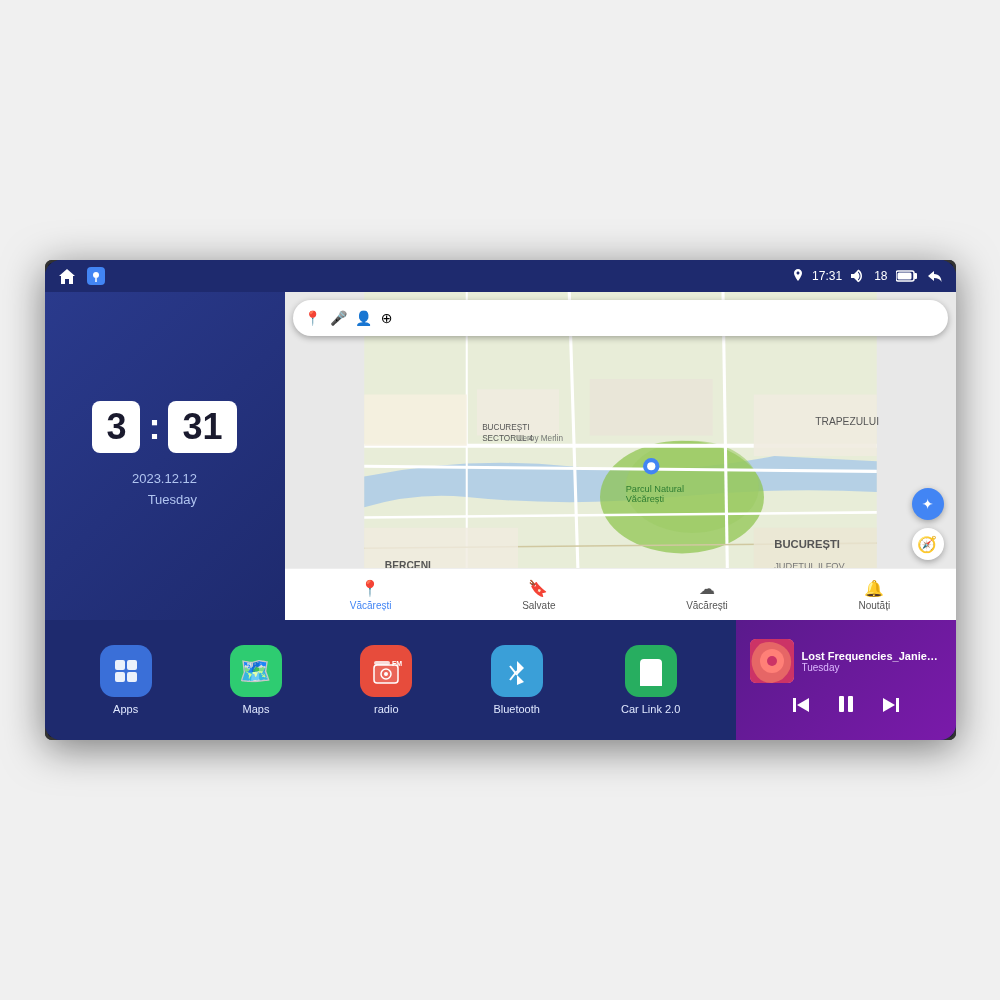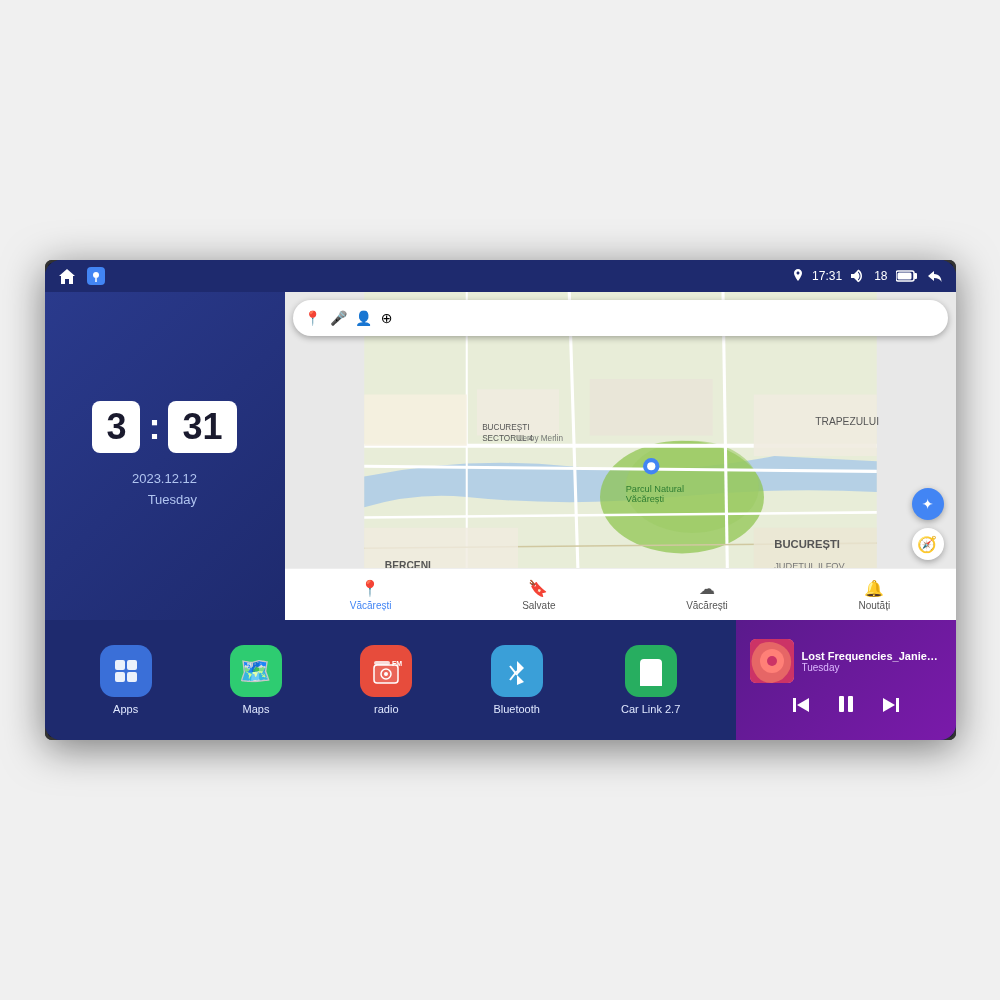--- a/index.html
+++ b/index.html
@@ -523,21 +523,21 @@
 
           <div class="app-icon-item">
             <div class="app-icon-circle" style="background: #27ae60;">
               <svg width="30" height="30" viewBox="0 0 30 30" fill="white">
                 <rect x="5" y="4" width="20" height="28" rx="3" fill="white" opacity="0.2"></rect>
                 <rect x="5" y="4" width="20" height="28" rx="3" stroke="white" stroke-width="2"></rect>
                 <rect x="9" y="8" width="12" height="8" rx="1" fill="white" opacity="0.8"></rect>
                 <circle cx="15" cy="26" r="2" fill="white"></circle>
               </svg>
             </div>
-            <span class="app-label">Car Link 2.7</span>
+            <span class="app-label">Car Link 2.0</span>
           </div>
         </div>
 
         <div class="music-panel">
           <div class="music-info">
             <div class="music-thumb">
 
               <svg width="44" height="44" viewBox="0 0 44 44">
                 <rect width="44" height="44" fill="#cc3366"></rect>
                 <circle cx="22" cy="22" r="12" fill="#ff6688"></circle>

